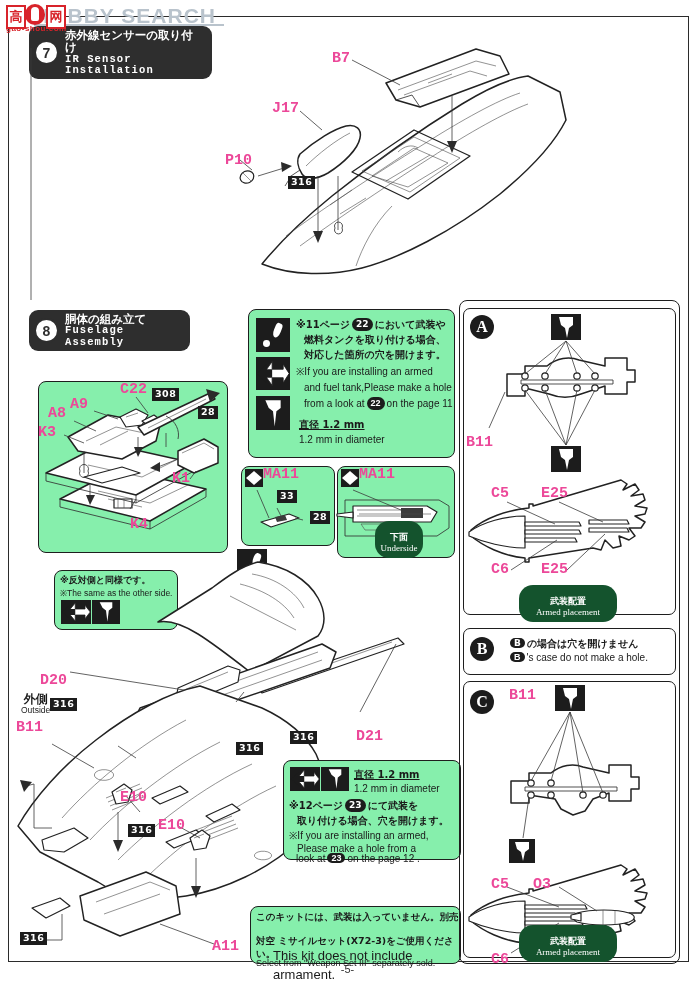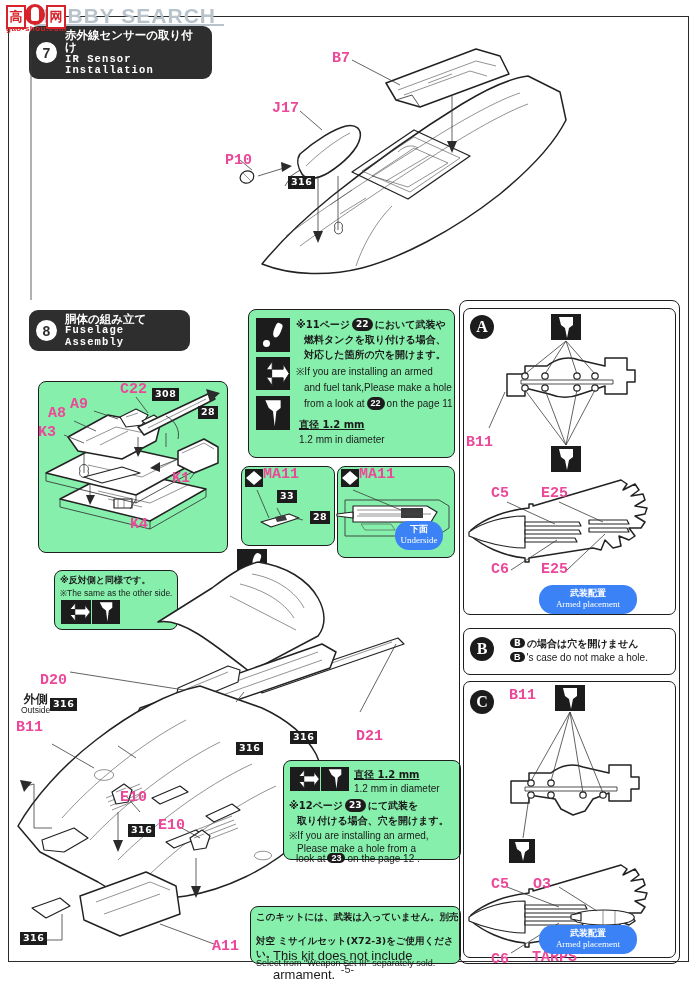--- a/index.html
+++ b/index.html
@@ -63,22 +63,22 @@
   .note .jp{font-family:"DejaVu Sans",sans-serif;font-size:10px;font-weight:bold;line-height:1.42;}
   .note .en{font-family:"Liberation Sans",sans-serif;font-size:10px;line-height:1.45;}
   .inlinetag{display:inline-block;background:#1c1c1c;color:#fff;font-size:9px;font-weight:bold;
     border-radius:8px;padding:0 4px;margin:0 2px;vertical-align:1px;}
 
   
   .opt{position:absolute;background:#fff;border:1.5px solid #1e1e1e;border-radius:7px;}
   .optletter{position:absolute;width:24px;height:24px;border-radius:50%;background:#1c1c1c;color:#fff;
     font-size:16px;font-weight:bold;display:flex;align-items:center;justify-content:center;
     font-family:"Liberation Serif",serif;}
-  .pillcap{position:absolute;background:#3b82f6;border-radius:14px;color:#fff;text-align:center;
-    padding:3px 0 4px;margin-left:20px;}
+  .pillcap{position:absolute;background:#14532d;border-radius:14px;color:#fff;text-align:center;
+    padding:11px 0 4px;}
   .pillcap .jp{font-family:"DejaVu Sans",sans-serif;font-size:9px;font-weight:bold;line-height:1.2;}
   .pillcap .en{font-family:Liberation Serif, serif;font-size:9px;line-height:1.2;}
 
   
   .draw{position:absolute;overflow:visible;}
   .dl{fill:none;stroke:#222;stroke-width:1.35;stroke-linejoin:round;stroke-linecap:round;}
   .dl2{fill:none;stroke:#333;stroke-width:0.85;}
   .dthin{fill:none;stroke:#4a4a4a;stroke-width:0.6;}
   .dfill{fill:#fff;stroke:#222;stroke-width:1.5;stroke-linejoin:round;}
   .dfill2{fill:#fff;stroke:#222;stroke-width:1.2;stroke-linejoin:round;}

